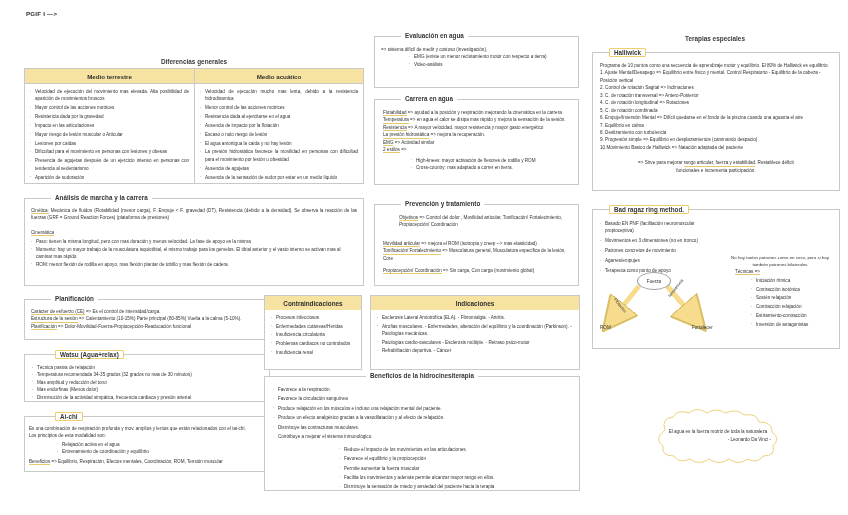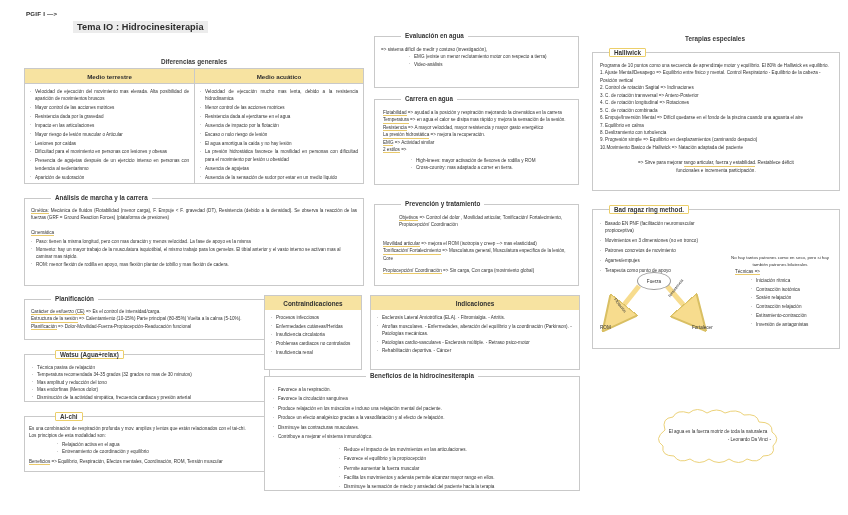--- a/index.html
+++ b/index.html
@@ -108,23 +108,20 @@
   .concl .u { border-bottom: 1px solid #e9c96a; }
   .indent1 { padding-left: 16px; }
   .indent2 { padding-left: 28px; }
 </style>
 </head>
 <body>
 
 <div class="page">
 
   <div class="abs hdr-tag" style="left:26px; top:10px;">PGIF I —&gt;</div>
-  <div class="abs" style="left:73px; top:16px;">
-    <span class="doc-title">Tema IO : Hidrocinesiterapia</span>
-  </div>
 
   <div class="abs section-caption" style="left:24px; top:58px; width:340px;">Diferencias generales</div>
 
   <div class="cmp-table" style="left:24px; top:68px; width:340px; height:116px;">
     <div class="cmp-col">
       <div class="cmp-head">Medio terrestre</div>
       <div class="cmp-body">
         <ul class="bul body-txt">
           <li>Velocidad de ejecución del movimiento mas elevada. Alta posibilidad de aparición de movimientos bruscos</li>
           <li>Mayor control de las acciones motrices</li>

